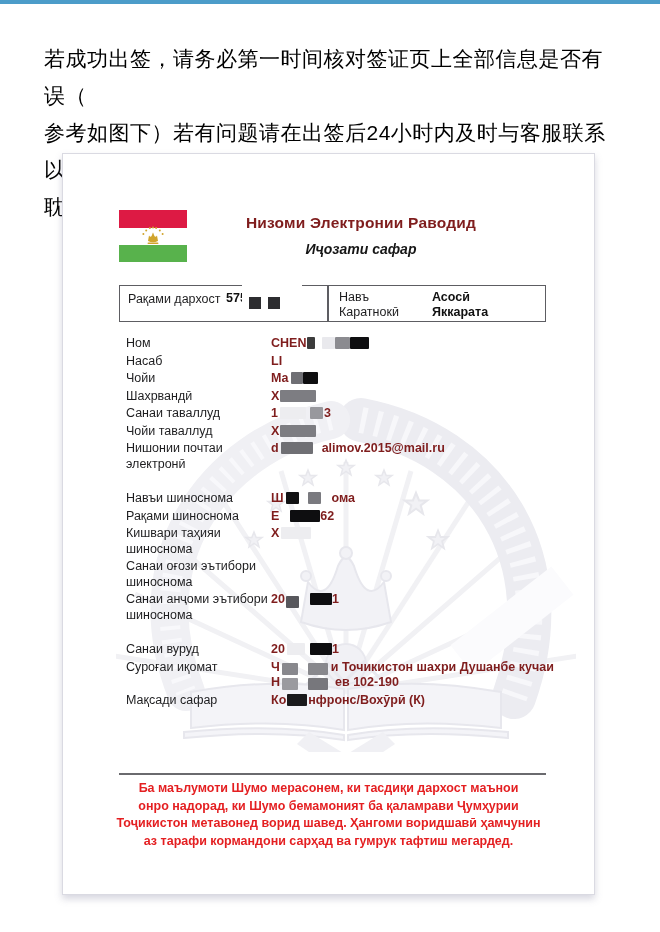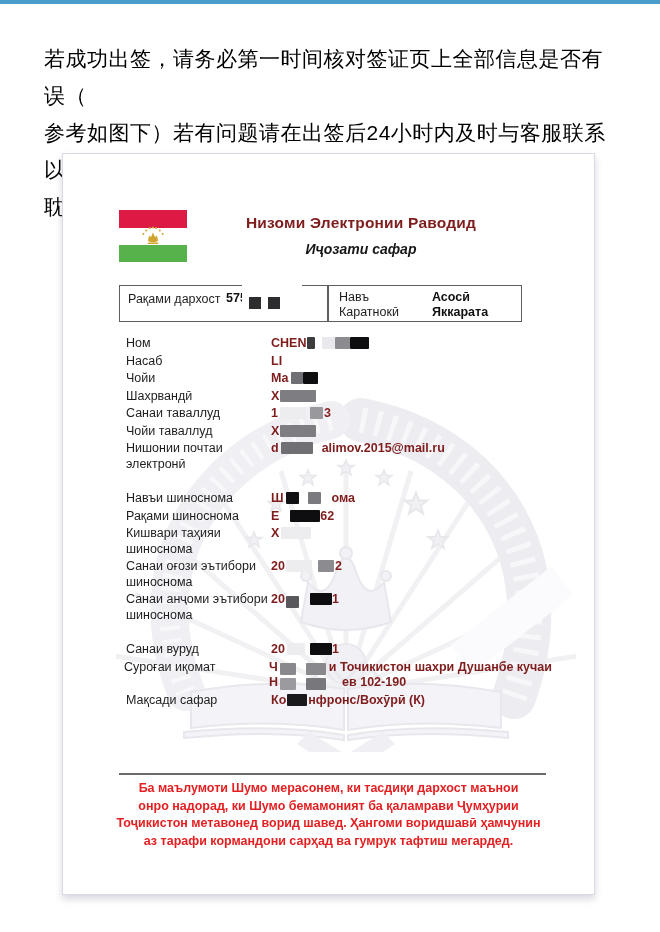--- a/index.html
+++ b/index.html
@@ -25,37 +25,37 @@
   .flag .red{height:18px;}
   .flag .white{height:17px;}
   .flag .green{height:17px;}
   .flag svg{position:absolute;left:0;top:0;}
   .titleblock{position:absolute;left:115px;right:50px;top:60px;text-align:center;z-index:2;}
   .t1{font-size:15.5px;font-weight:bold;color:#7f1d1d;letter-spacing:.2px;}
   .t2{font-size:14px;font-weight:bold;font-style:italic;color:#161616;margin-top:9px;}
   
   .hbox{position:absolute;top:131px;height:37px;border:1px solid #5d5d62;background:transparent;z-index:2;box-sizing:border-box;}
   .hbox-l{left:56px;width:209px;}
-  .hbox-r{left:265px;width:194px;}
+  .hbox-r{left:265px;width:218px;}
   .hbox-l .inner{position:relative;padding:6px 0 0 8px;font-size:12.5px;color:#1d1d1f;height:100%;box-sizing:border-box;}
   .hbox-l .lbl{display:inline-block;}
   .hbox-l .val{position:absolute;left:106px;top:5px;font-weight:bold;color:#111;}
   .patch{position:absolute;left:122px;top:-8px;width:60px;height:34px;background:#ffffff;}
   .patch .sq{position:absolute;width:12px;height:12px;background:#2d2d30;bottom:3px;}
   .patch .sq1{left:7px;}
   .patch .sq2{left:26px;}
   .hbox-r .row{display:flex;font-size:12.5px;color:#1d1d1f;padding-left:10px;}
   .hbox-r .row:first-child{margin-top:4px;}
   .hbox-r .row + .row{margin-top:1px;}
   .hbox-r .rlbl{width:93px;}
   .hbox-r .rval{font-weight:bold;color:#111;}
   
   .fields{position:absolute;left:63px;top:182px;width:424px;z-index:2;}
   .fgroup + .fgroup{margin-top:19px;}
-  .frow{display:flex;font-size:12.5px;line-height:15.5px;color:#1d1d1f;margin-bottom:2px;justify-content:center;}
+  .frow{display:flex;font-size:12.5px;line-height:15.5px;color:#1d1d1f;margin-bottom:2px;}
   .flabel{width:145px;flex:0 0 145px;}
   .fvalue{flex:1;font-weight:bold;color:#7f1d1d;}
   .vline{white-space:nowrap;}
   .bx{display:inline-block;height:12px;border-radius:1px;vertical-align:-2px;}
   .divider{position:absolute;left:56px;top:619px;width:427px;height:0;border-top:2px solid #6a6a6e;z-index:2;}
   .redtext{position:absolute;left:40px;right:40px;top:626px;text-align:center;font-size:12.5px;font-weight:bold;line-height:17.5px;z-index:2;}
 </style>
 </head>
 <body>
 
@@ -232,43 +232,40 @@
           </div>
         </div>
         <div class="frow">
           <div class="flabel">Кишвари таҳияи шиноснома</div>
           <div class="fvalue">
             <div class="vline"><span>Х</span><span class="bx" style="width: 30px; background: rgb(237, 237, 240); margin-left: 2px;"></span></div>
           </div>
         </div>
         <div class="frow">
           <div class="flabel">Санаи оғози эътибори шиноснома</div>
-          <div class="fvalue">
-            <div class="vline"><span>20</span><span class="bx" style="width: 26px; background: rgb(237, 237, 240); margin-left: 1px;"></span><span class="bx" style="width: 16px; background: rgb(139, 139, 144); margin-left: 6px;"></span><span style="margin-left: 1px;">2</span></div>
-          </div>
         </div>
         <div class="frow">
           <div class="flabel">Санаи анҷоми эътибори шиноснома</div>
           <div class="fvalue">
             <div class="vline"><span>20</span><span class="bx" style="width: 13px; background: rgb(87, 87, 92); margin-left: 1px; vertical-align: -5px;"></span><span class="bx" style="width: 22px; background: rgb(14, 14, 16); margin-left: 11px; vertical-align: -2px;"></span><span>1</span></div>
           </div>
         </div>
       </div>
       <div class="fgroup">
         <div class="frow">
           <div class="flabel">Санаи вуруд</div>
           <div class="fvalue">
             <div class="vline"><span>20</span><span class="bx" style="width: 18px; background: rgb(237, 237, 240); margin-left: 2px;"></span><span class="bx" style="width: 22px; background: rgb(14, 14, 16); margin-left: 5px;"></span><span>1</span></div>
           </div>
         </div>
         <div class="frow">
           <div class="flabel">Суроғаи иқомат</div>
           <div class="fvalue">
             <div class="vline"><span>Ч</span><span class="bx" style="width: 16px; background: rgb(136, 136, 141); margin-left: 2px; vertical-align: -4px;"></span><span class="bx" style="width: 20px; background: rgb(136, 136, 141); margin-left: 10px; vertical-align: -4px;"></span><span style="margin-left: 3px;">и Точикистон шахри Душанбе кучаи</span></div>
-            <div class="vline"><span>Н</span><span class="bx" style="width: 16px; background: rgb(154, 154, 159); margin-left: 2px; vertical-align: -4px;"></span><span class="bx" style="width: 20px; background: rgb(119, 119, 124); margin-left: 10px; vertical-align: -4px;"></span><span style="margin-left: 16px;">ев 102-190</span></div>
+            <div class="vline"><span>Н</span><span class="bx" style="width: 16px; background: rgb(154, 154, 159); margin-left: 2px; vertical-align: -4px;"></span><span class="bx" style="width: 20px; background: rgb(119, 119, 124); margin-left: 10px; vertical-align: -4px;"></span><span style="margin-left: 7px;">ев 102-190</span></div>
           </div>
         </div>
         <div class="frow">
           <div class="flabel">Мақсади сафар</div>
           <div class="fvalue">
             <div class="vline"><span>Ко</span><span class="bx" style="width: 20px; background: rgb(26, 26, 28); margin-left: 1px;"></span><span style="margin-left: 1px;">нфронс/Вохӯрӣ (К)</span></div>
           </div>
         </div>
       </div>
     </div>

